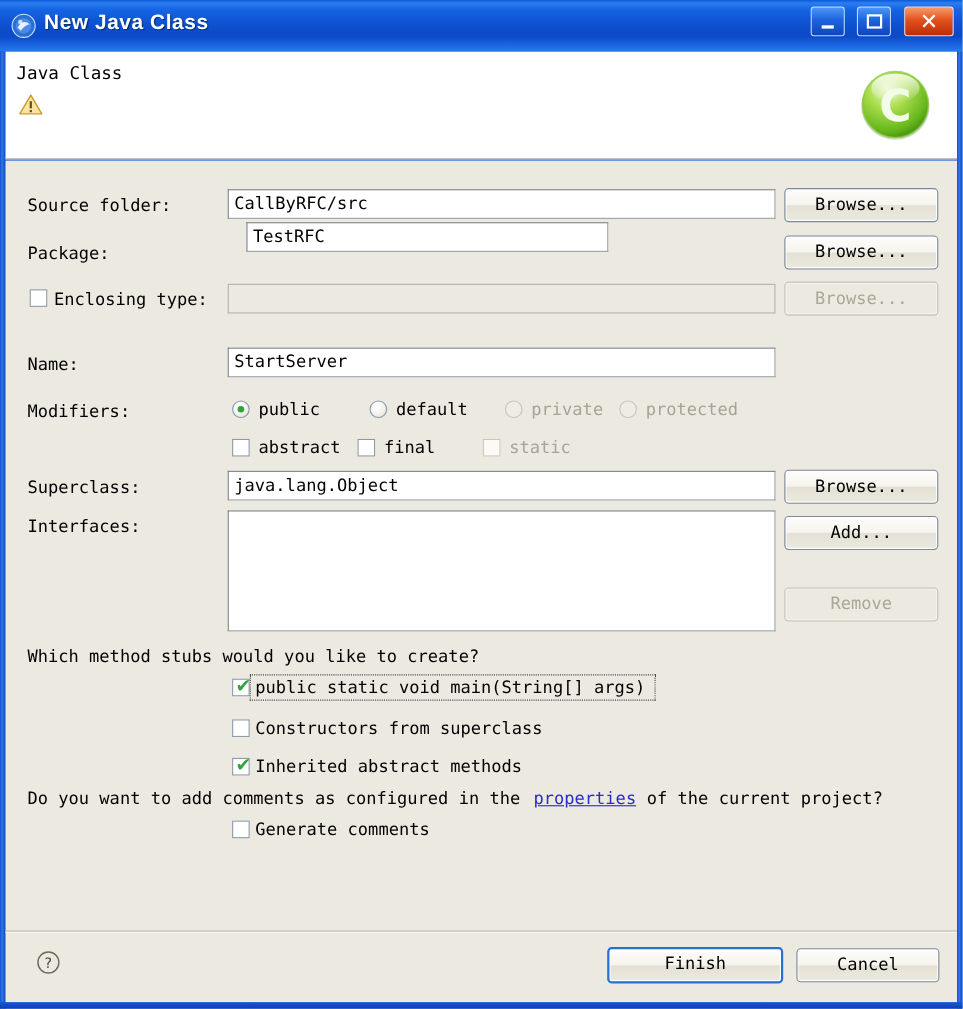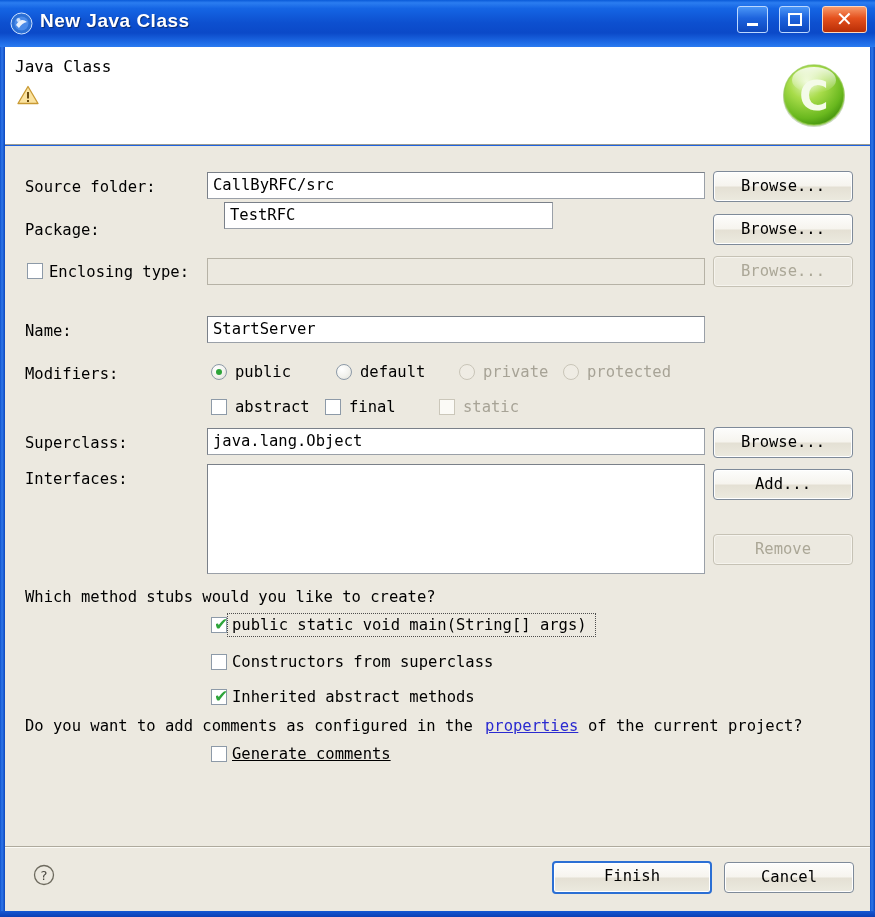--- a/index.html
+++ b/index.html
@@ -357,21 +357,21 @@
     <div class="cbx" style="left:206px; top:543px;">
       <span class="tick">✔</span>
     </div>
     <div class="lbl" style="left:227px; top:542px;">Inherited abstract methods</div>
 
     <div class="lbl" style="left:20px; top:571px;">Do you want to add comments as configured in the </div>
     <div class="link" style="left:480px; top:571px;">properties</div>
     <div class="lbl" style="left:583px; top:571px;"> of the current project?</div>
 
     <div class="cbx" style="left:206px; top:600px;"></div>
-    <div class="lbl" style="left:227px; top:599px;text-decoration:underline;">Generate comments</div>
+    <div class="lbl" style="left:227px; top:599px;">Generate comments</div>
 
     <div class="sep" style="top:700px;"></div>
 
     <svg class="help-icon" style="left:28px; top:718px;" viewBox="0 0 22 22">
       <circle cx="11" cy="11" r="9.5" fill="none" stroke="#6d6a5e" stroke-width="1.3"></circle>
       <text x="11" y="16" font-family="DejaVu Sans, sans-serif" font-size="13" fill="#4a4840" text-anchor="middle">?</text>
     </svg>
 
     <div class="btn default" style="left:547px; top:715px; width:160px; height:33px;">Finish</div>
     <div class="btn" style="left:719px; top:716px; width:130px; height:31px;">Cancel</div>

